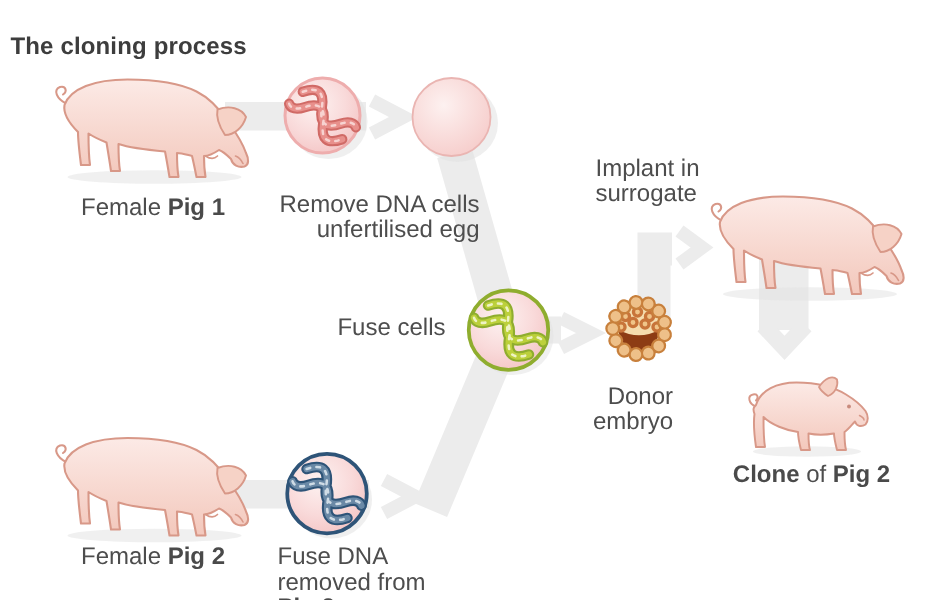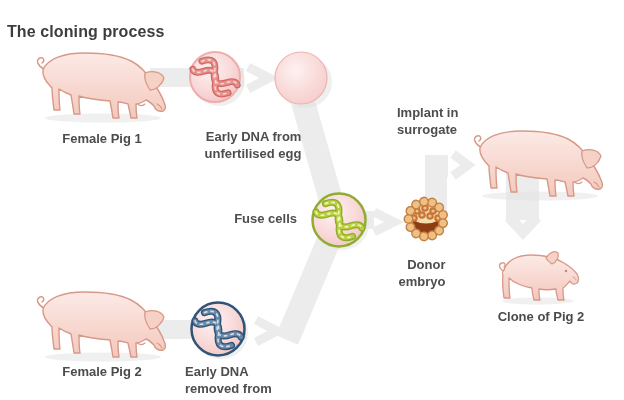--- a/index.html
+++ b/index.html
@@ -2,23 +2,22 @@
 <html><head>
 <meta charset="utf-8">
 <style>
   html,body{margin:0;padding:0;background:#fff;}
   .stage{
     position:relative;width:624px;height:400px;background:#ffffff;
     font-family:"Liberation Sans",sans-serif;overflow:hidden;margin-top:20px;
   }
   .stage svg{position:absolute;left:0;top:0;}
   .lbl{
-    position:absolute;font-size:13px;line-height:17px;color:#4d4d4d;
+    position:absolute;font-size:16px;line-height:17px;color:#4d4d4d;
     white-space:nowrap;
-    font-weight:bold;
   }
   .lbl.center{transform:translateX(-50%);text-align:right;}
   .lbl.rightend{transform:translateX(-100%);}
   .lbl b{color:#4a4a4a;}
   .title{
     position:absolute;left:7px;top:3px;font-size:16px;font-weight:bold;
     color:#3d3d3d;letter-spacing:.1px;
   }
 </style>
 </head>
@@ -165,40 +164,40 @@
       <circle r="17.5" fill="none" pathLength="13" stroke="#c8803c" stroke-width="10" stroke-linecap="round" stroke-dasharray="0.001 0.999" stroke-dashoffset="0.5"></circle>
       <circle r="17.5" fill="none" pathLength="13" stroke="#eec089" stroke-width="7" stroke-linecap="round" stroke-dasharray="0.001 0.999" stroke-dashoffset="0.5"></circle>
     </g>
   </svg>
 
   <div class="title">The cloning process</div>
 
   <div class="lbl center" style="left:102px;top:110px;"><span>Female </span><b>Pig 1</b></div>
 
   <div class="lbl center" style="left:253px;top:108px;">
-    <div>Early DNA from</div>
+    <div>Remove DNA cells</div>
     <div>unfertilised egg</div>
   </div>
 
   <div class="lbl" style="left:397px;top:84px;">
     <div>Implant in</div>
     <div>surrogate</div>
   </div>
 
   <div class="lbl rightend" style="left:297px;top:190px;">Fuse cells</div>
 
 
   <div class="lbl center" style="left:422px;top:236px;">
     <div>Donor</div>
     <div>embryo</div>
   </div>
 
   <div class="lbl center" style="left:102px;top:343px;"><span>Female </span><b>Pig 2</b></div>
 
   <div class="lbl" style="left:185px;top:343px;">
-    <div>Early DNA</div>
+    <div>Fuse DNA</div>
     <div>removed from</div>
     <div><b>Pig 2</b></div>
   </div>
 
   <div class="lbl center" style="left:541px;top:288px;"><b>Clone</b><span> of </span><b>Pig 2</b></div>
 
 </div>
 
 </body></html>

